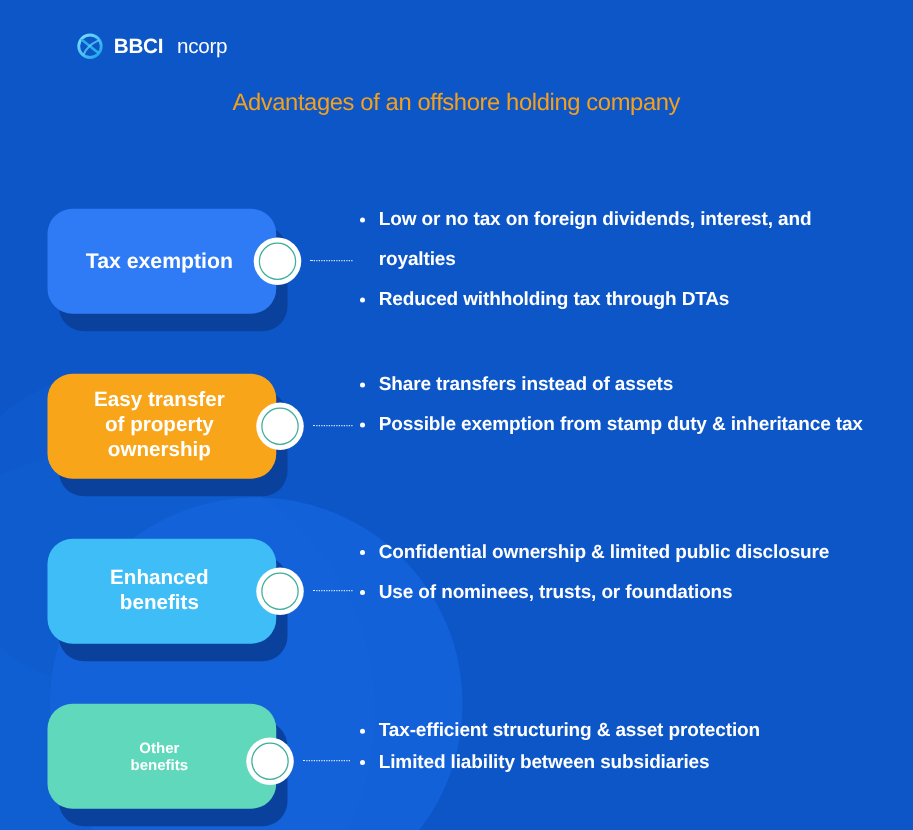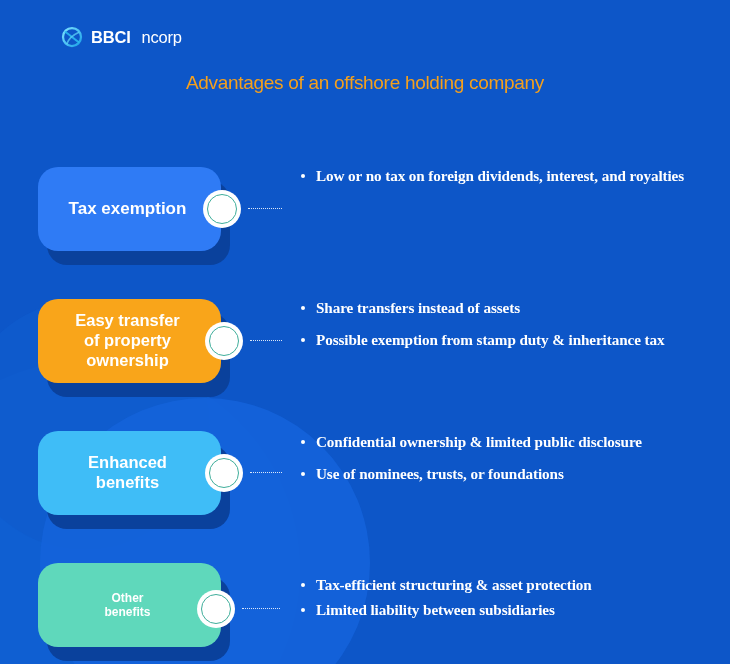--- a/index.html
+++ b/index.html
@@ -188,26 +188,25 @@
     border-top: 1.6px dotted rgba(255,255,255,.85);
   }
   .row-1 .dash { left: 248px; top: 58px; width: 34px; }
   .row-2 .dash { left: 250px; top: 58px; width: 32px; }
   .row-3 .dash { left: 250px; top: 58px; width: 32px; }
   .row-4 .dash { left: 242px; top: 62px; width: 38px; }
 
   
   .bullets {
     position: absolute;
-    left: 298px;
+    left: 285px;
     width: 420px;
     margin: 0;
     padding: 0;
     list-style: none;
-    font-family: Liberation Serif, serif;
   }
   .row-1 .bullets { top: 10px; }
   .row-2 .bullets { top: 10px; }
   .row-3 .bullets { top: 12px; }
   .row-4 .bullets { top: 26px; }
 
   .bullets li {
     position: relative;
     padding-left: 18px;
     color: #ffffff;
@@ -265,20 +264,21 @@
       <div class="card c1">
         <span class="card-label">Tax exemption</span>
       </div>
     </div>
     <div class="node">
         <div class="node-inner"></div>
       </div>
     <div class="dash"></div>
     <ul class="bullets">
       <li>Low or no tax on foreign dividends, interest, and royalties</li>
+      <li>Reduced withholding tax through DTAs</li>
     </ul>
   </div>
 
   <div class="row row-2">
     <div class="card-wrap">
       <div class="card-shadow"></div>
       <div class="card c2">
         <span class="card-label">Easy transfer
 of property
 ownership</span>

